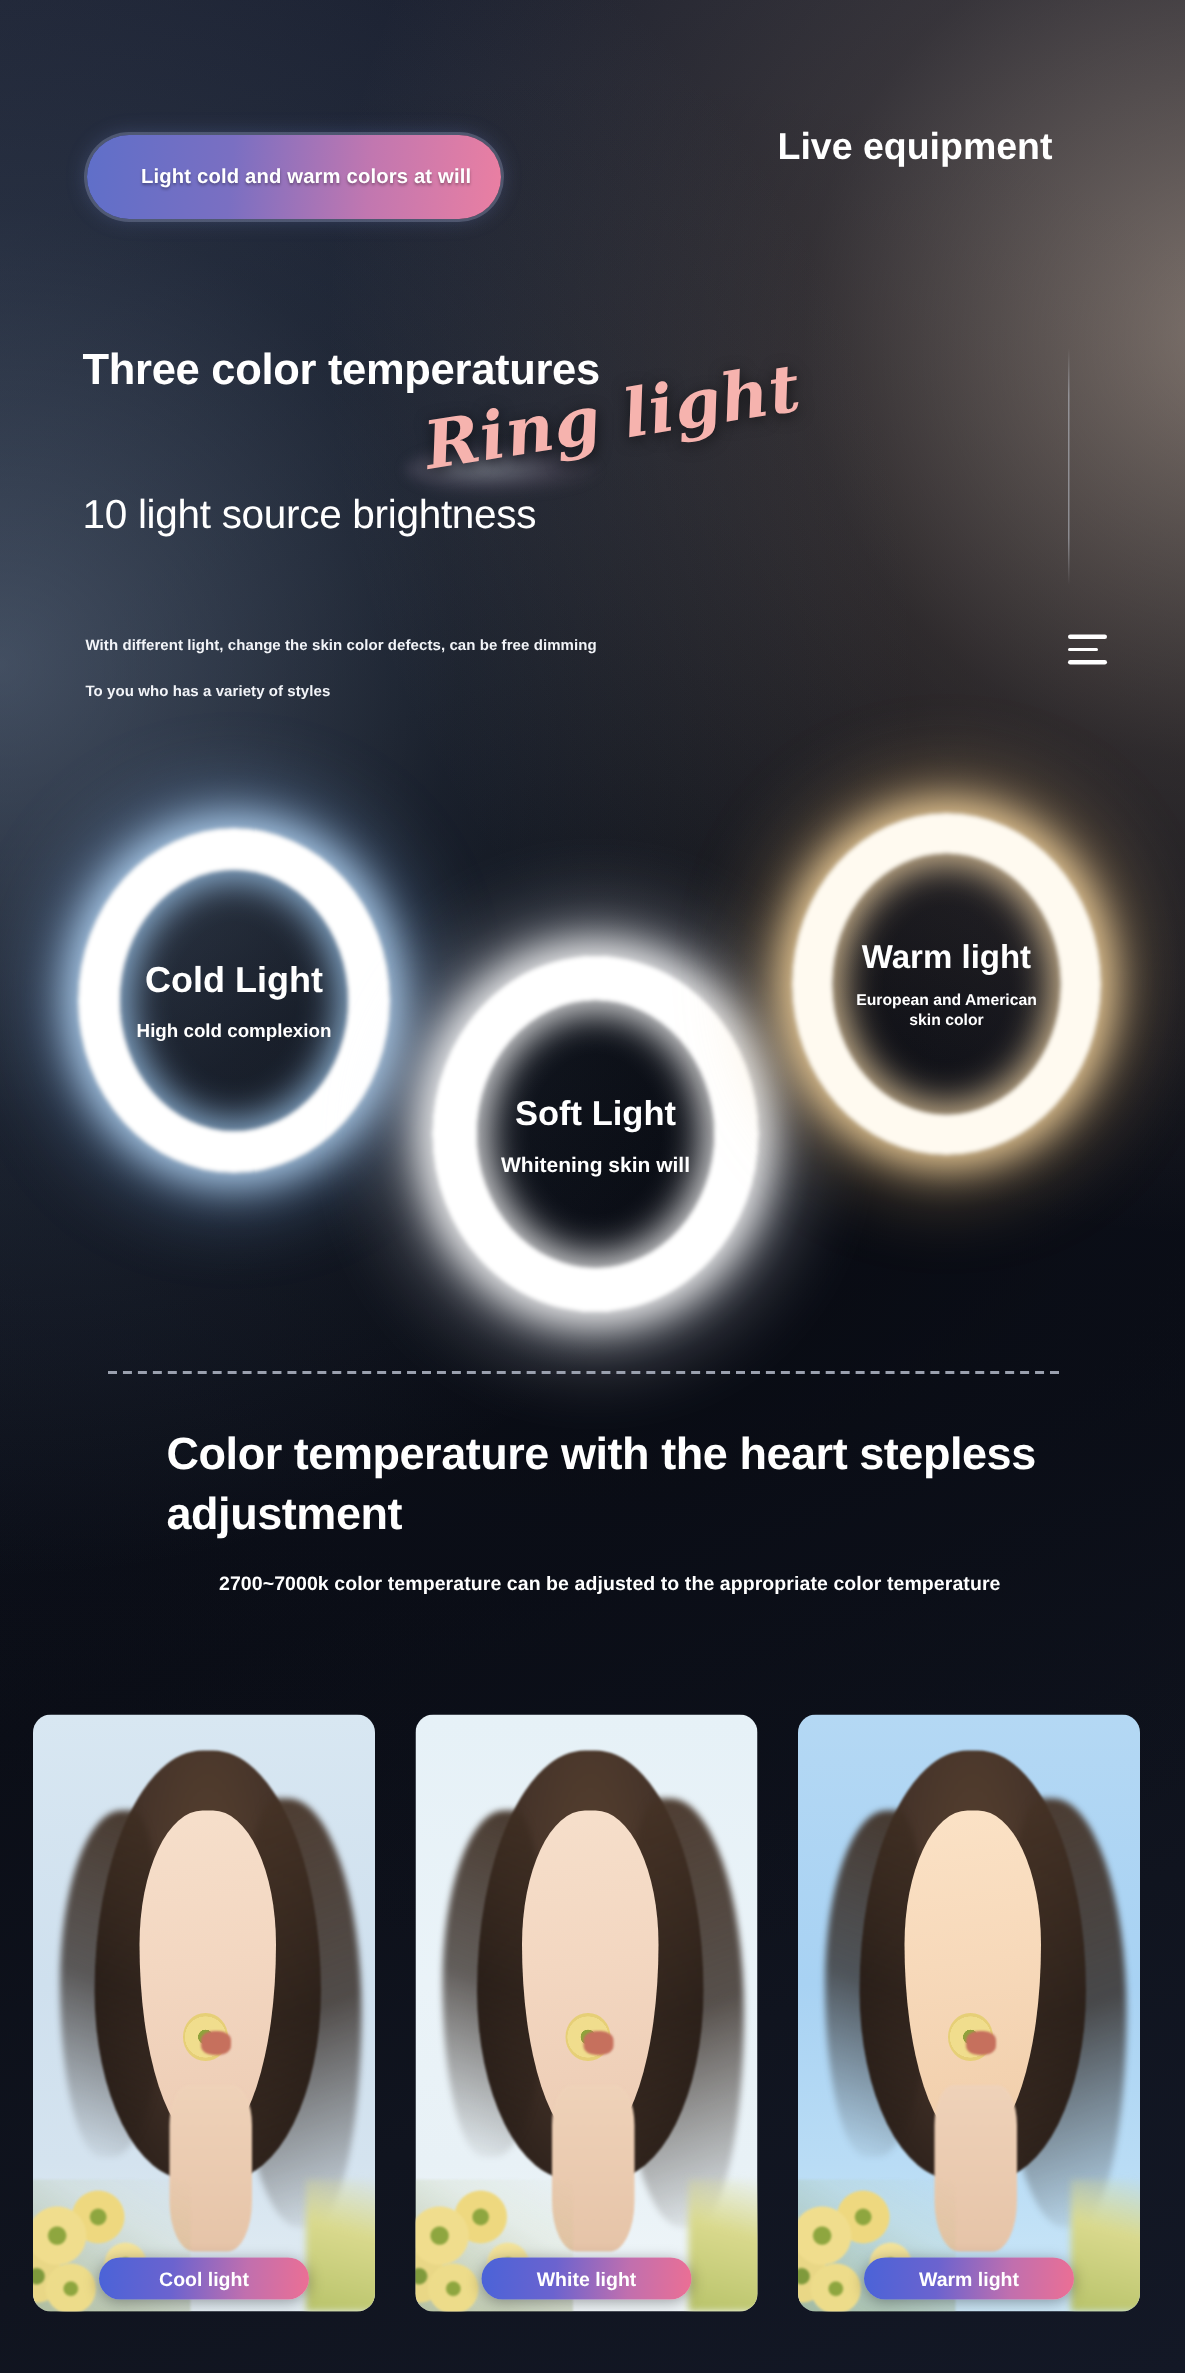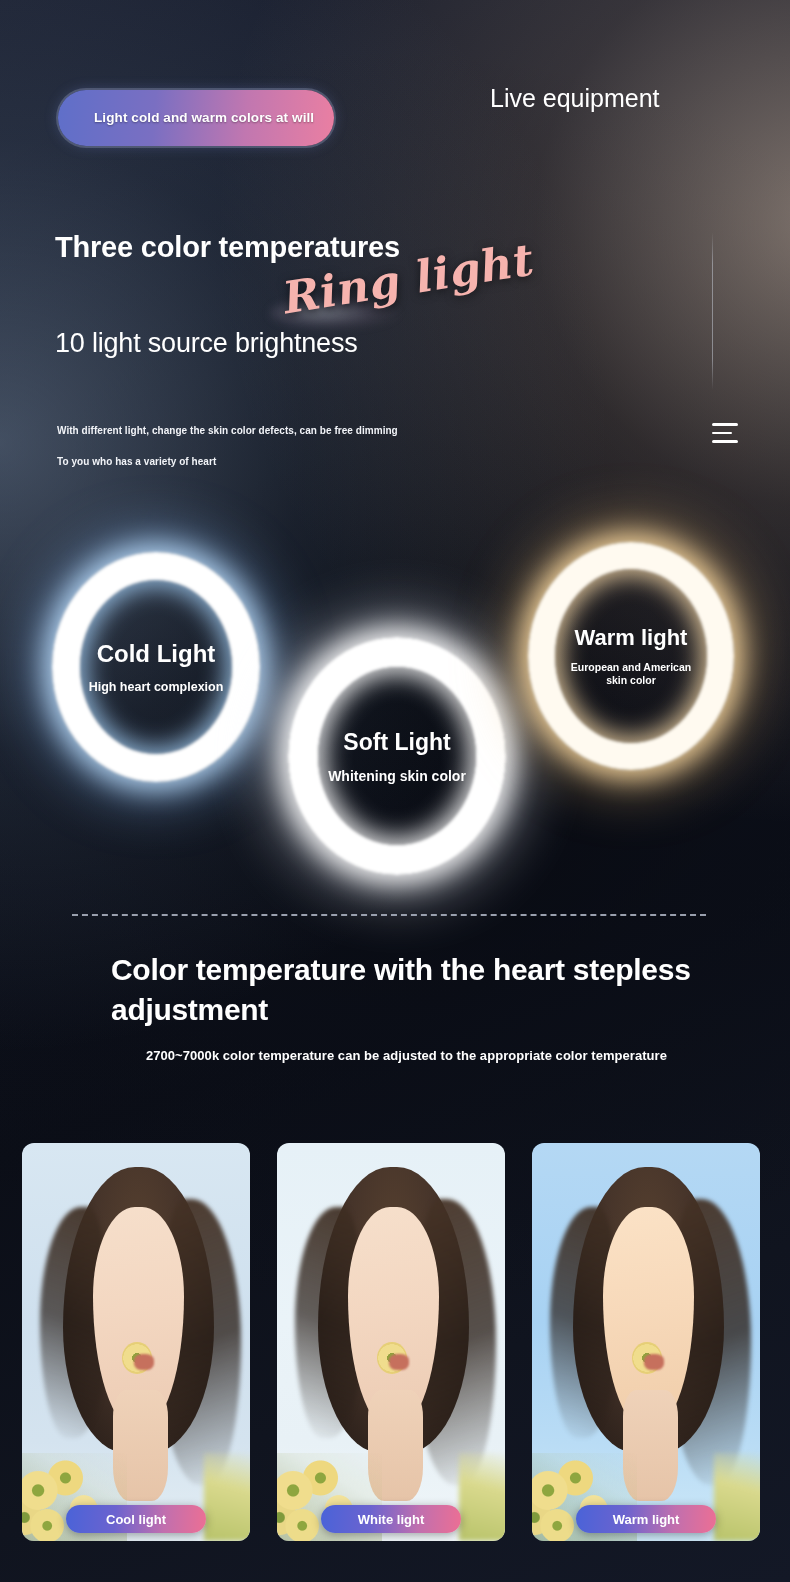--- a/index.html
+++ b/index.html
@@ -42,24 +42,24 @@
     line-height:1.35;
     letter-spacing:0.1px;
     text-shadow:0 1px 2px rgba(0,0,0,0.35);
   }
 
   
   .live-eq {
     position:absolute;
     right:60px; top:82px;
     width:240px;
-    text-align:left;
+    text-align:center;
     color:#ffffff;
     font-size:25px;
-    font-weight:normal;
+    font-weight:bold;
     line-height:1.30;
   }
 
   
   .headline {
     position:absolute;
     left:55px; top:230px;
     width:430px;
     color:#ffffff;
     font-size:29px;
@@ -355,42 +355,42 @@
   <div class="live-eq">Live equipment</div>
 
   <div class="headline">Three color temperatures</div>
 
   <div class="script-smudge"></div>
   <div class="script-word">Ring light</div>
 
   <div class="subhead">10 light source brightness</div>
 
   <div class="desc desc-1">With different light, change the skin color defects, can be free dimming</div>
-  <div class="desc desc-2">To you who has a variety of heart</div>
+  <div class="desc desc-2">To you who has a variety of styles</div>
 
   <div class="hamburger">
     <i></i>
     <i></i>
     <i></i>
   </div>
 
   <div class="hairline"></div>
 
   <div class="rings">
 
     <div class="ring" id="ring-cold">
       <span class="glow-ring"></span>
       <div class="ring-title">Cold Light</div>
-      <div class="ring-sub">High heart complexion</div>
+      <div class="ring-sub">High cold complexion</div>
     </div>
 
     <div class="ring" id="ring-soft">
       <span class="glow-ring"></span>
       <div class="ring-title">Soft Light</div>
-      <div class="ring-sub">Whitening skin color</div>
+      <div class="ring-sub">Whitening skin will</div>
     </div>
 
     <div class="ring" id="ring-warm">
       <span class="glow-ring"></span>
       <div class="ring-title">Warm light</div>
       <div class="ring-sub">European and American skin color</div>
     </div>
 
   </div>
 

